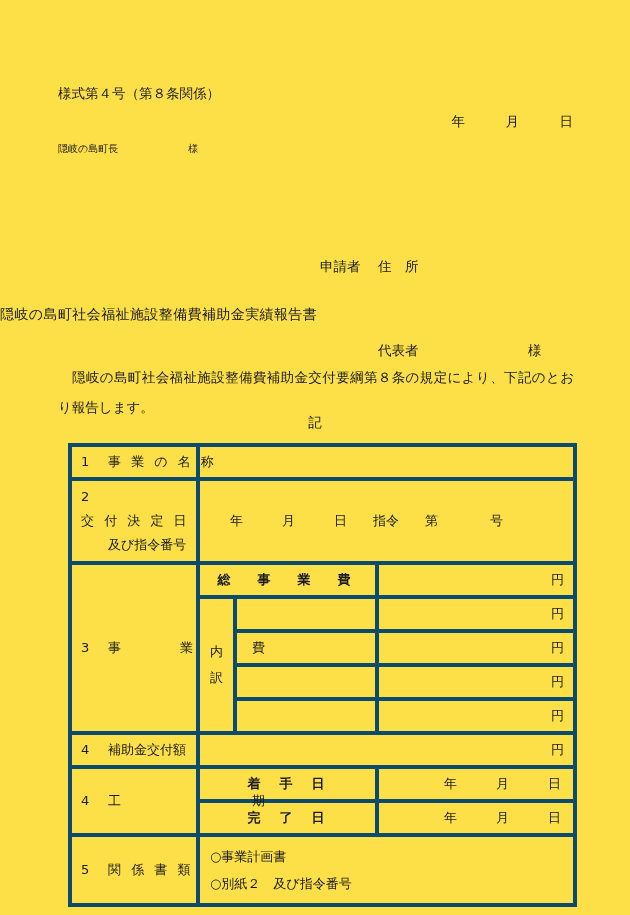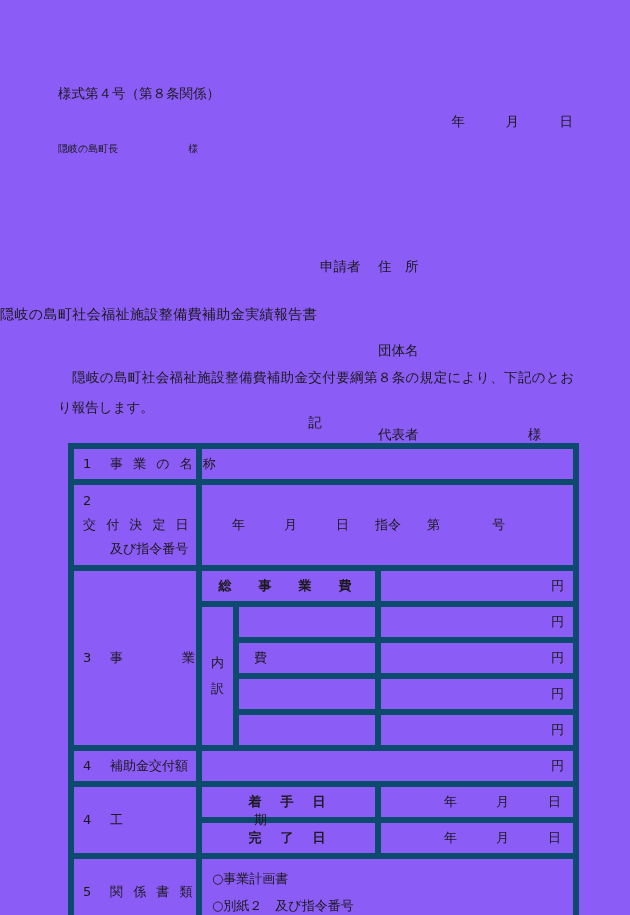--- a/index.html
+++ b/index.html
@@ -11,21 +11,21 @@
     width: 630px;
     height: 915px;
     position: relative;
     font-family: "Liberation Serif", "DejaVu Serif", serif;
     color: #1a1a1a;
     overflow: hidden;
   }
   .page {
     position: absolute;
     inset: 0;
-    background: #8b5cf6;
+    background: #fde047;
   }
 
   
   .jp { font-family: "DejaVu Sans", "Liberation Sans", sans-serif; }
   .sp1 { letter-spacing: 3px; }
   .sp2 { letter-spacing: 7px; }
   .sp3 { letter-spacing: 11px; }
 
   
   .form-no {
@@ -99,21 +99,21 @@
   table.form-table {
     position: absolute;
     left: 68px;
     top: 443px;
     width: 505px;
     border-collapse: collapse;
     table-layout: fixed;
     font-size: 13px;
   }
   table.form-table td {
-    border: 6px solid #0c4a6e;
+    border: 4px solid #0c4a6e;
     padding: 0;
     vertical-align: middle;
     height: 30px;
   }
   .lbl {
     text-align: left;
     padding-left: 9px !important;
     white-space: pre;
   }
   .lbl .num { display: inline-block; width: 27px; }
@@ -151,21 +151,20 @@
 <div class="page">
 
   <div class="form-no jp">様式第４号（第８条関係）</div>
 
   <div class="date-line jp">年　　　月　　　日</div>
 
   <div class="addressee jp">隠岐の島町長　　　　　　　様</div>
 
   <div class="applicant jp">
     <span class="row"><span class="lead">申請者</span><span class="tail">住　所</span><span></span></span>
-    <span class="row"><span class="lead"></span><span class="tail">団体名</span><span></span></span>
     <span class="row"><span class="lead"></span><span class="tail">代表者</span><span>様</span></span>
   </div>
 
   <div class="doc-title jp">隠岐の島町社会福祉施設整備費補助金実績報告書</div>
 
   <div class="body-text jp">隠岐の島町社会福祉施設整備費補助金交付要綱第８条の規定により、下記のとおり報告します。</div>
 
   <div class="ki jp">記</div>
 
   <table class="form-table">

